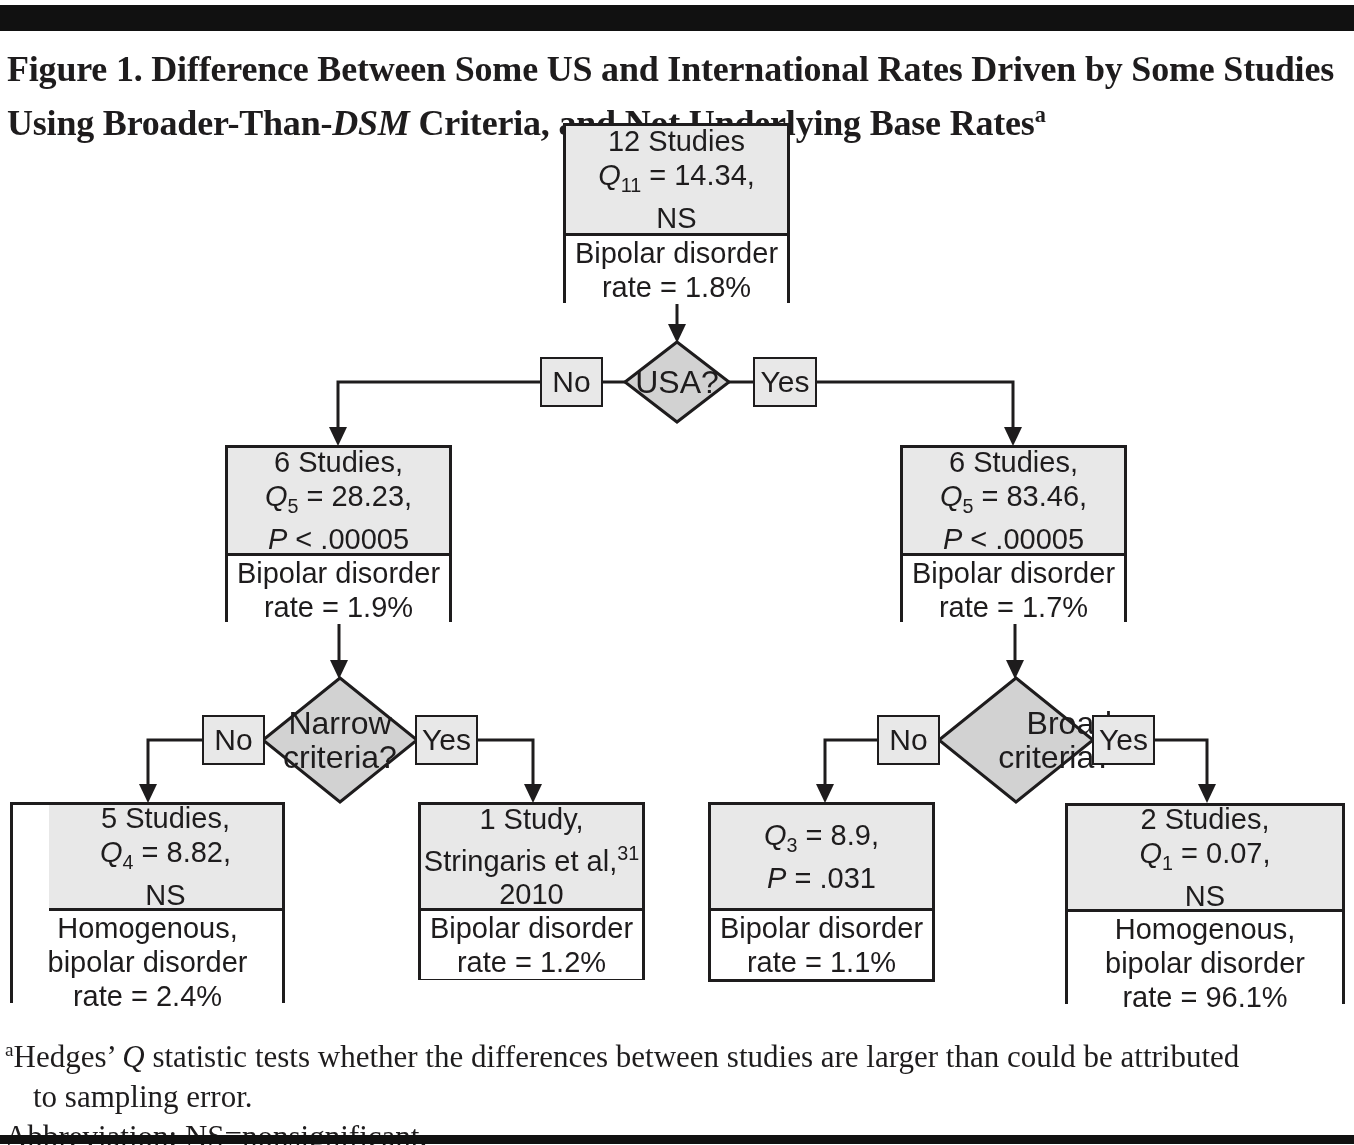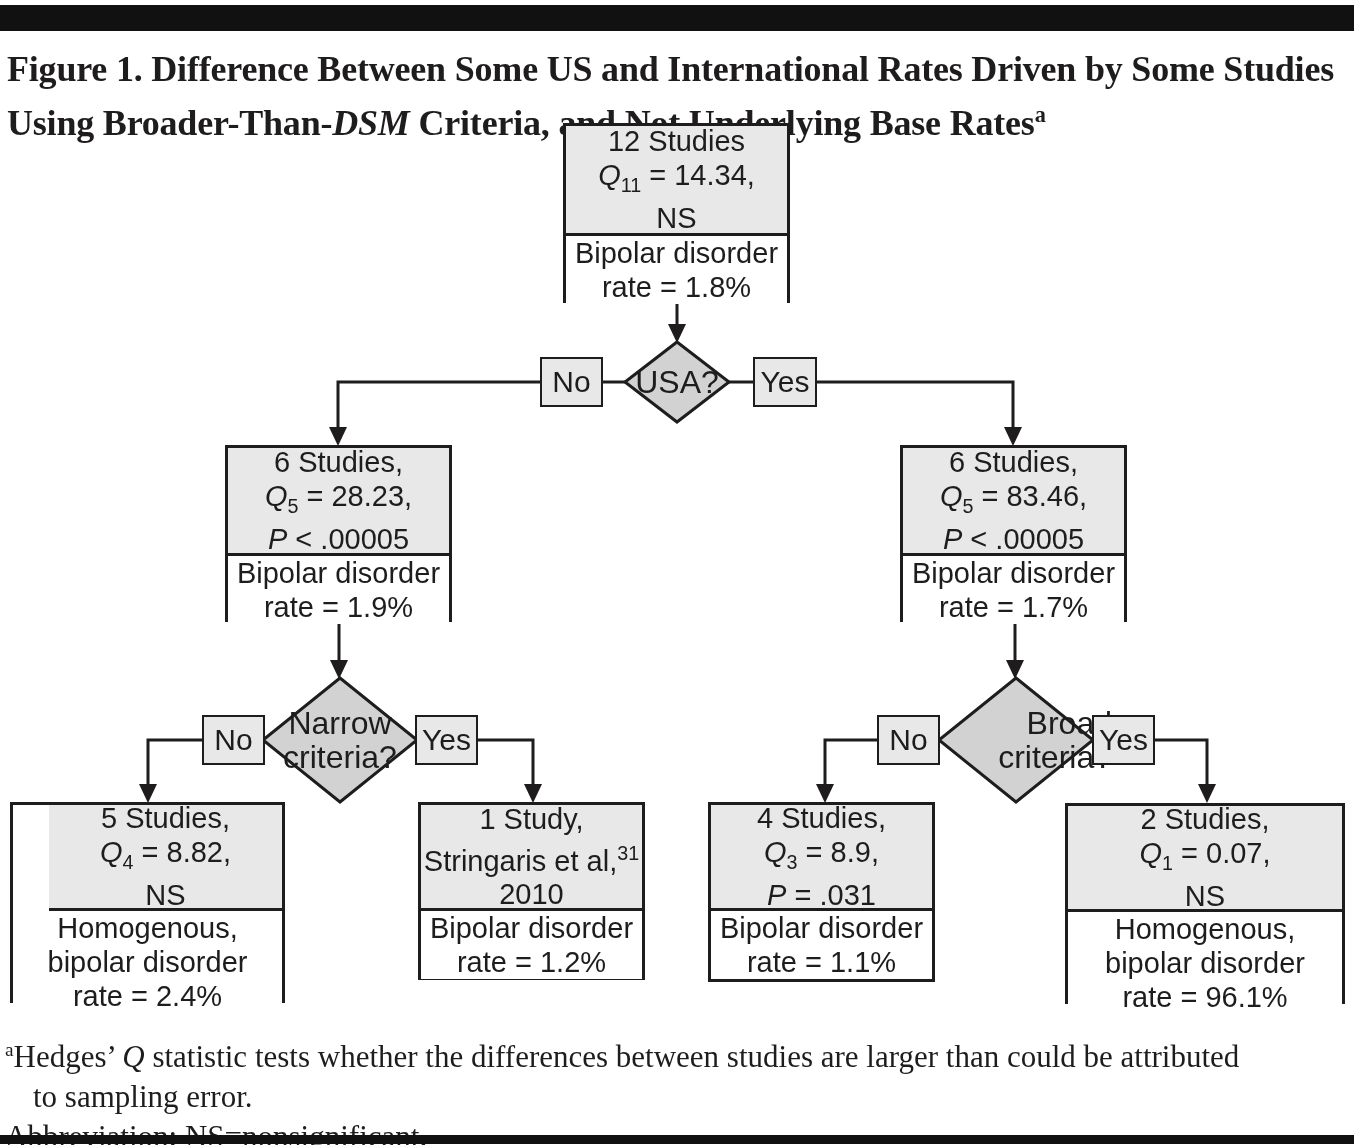--- a/index.html
+++ b/index.html
@@ -175,21 +175,20 @@
         <div class="tline"><span>2010</span></div>
       </div>
     <div class="node-bottom">
         <div class="tline"><span>Bipolar disorder</span></div>
         <div class="tline"><span>rate = 1.2%</span></div>
       </div>
   </div>
 
   <div class="node" style="left:708px;top:802px;width:227px;height:180px;">
     <div class="node-top" style="height:106px;">
-        <div class="tline"><span>4 Studies,</span></div>
         <div class="tline"><span class="it">Q</span><span class="sb">3</span><span> = 8.9,</span></div>
         <div class="tline"><span class="it">P</span><span> = .031</span></div>
       </div>
     <div class="node-bottom">
         <div class="tline"><span>Bipolar disorder</span></div>
         <div class="tline"><span>rate = 1.1%</span></div>
       </div>
   </div>
 
   <div class="node" style="left:1065px;top:803px;width:280px;height:201px;">

